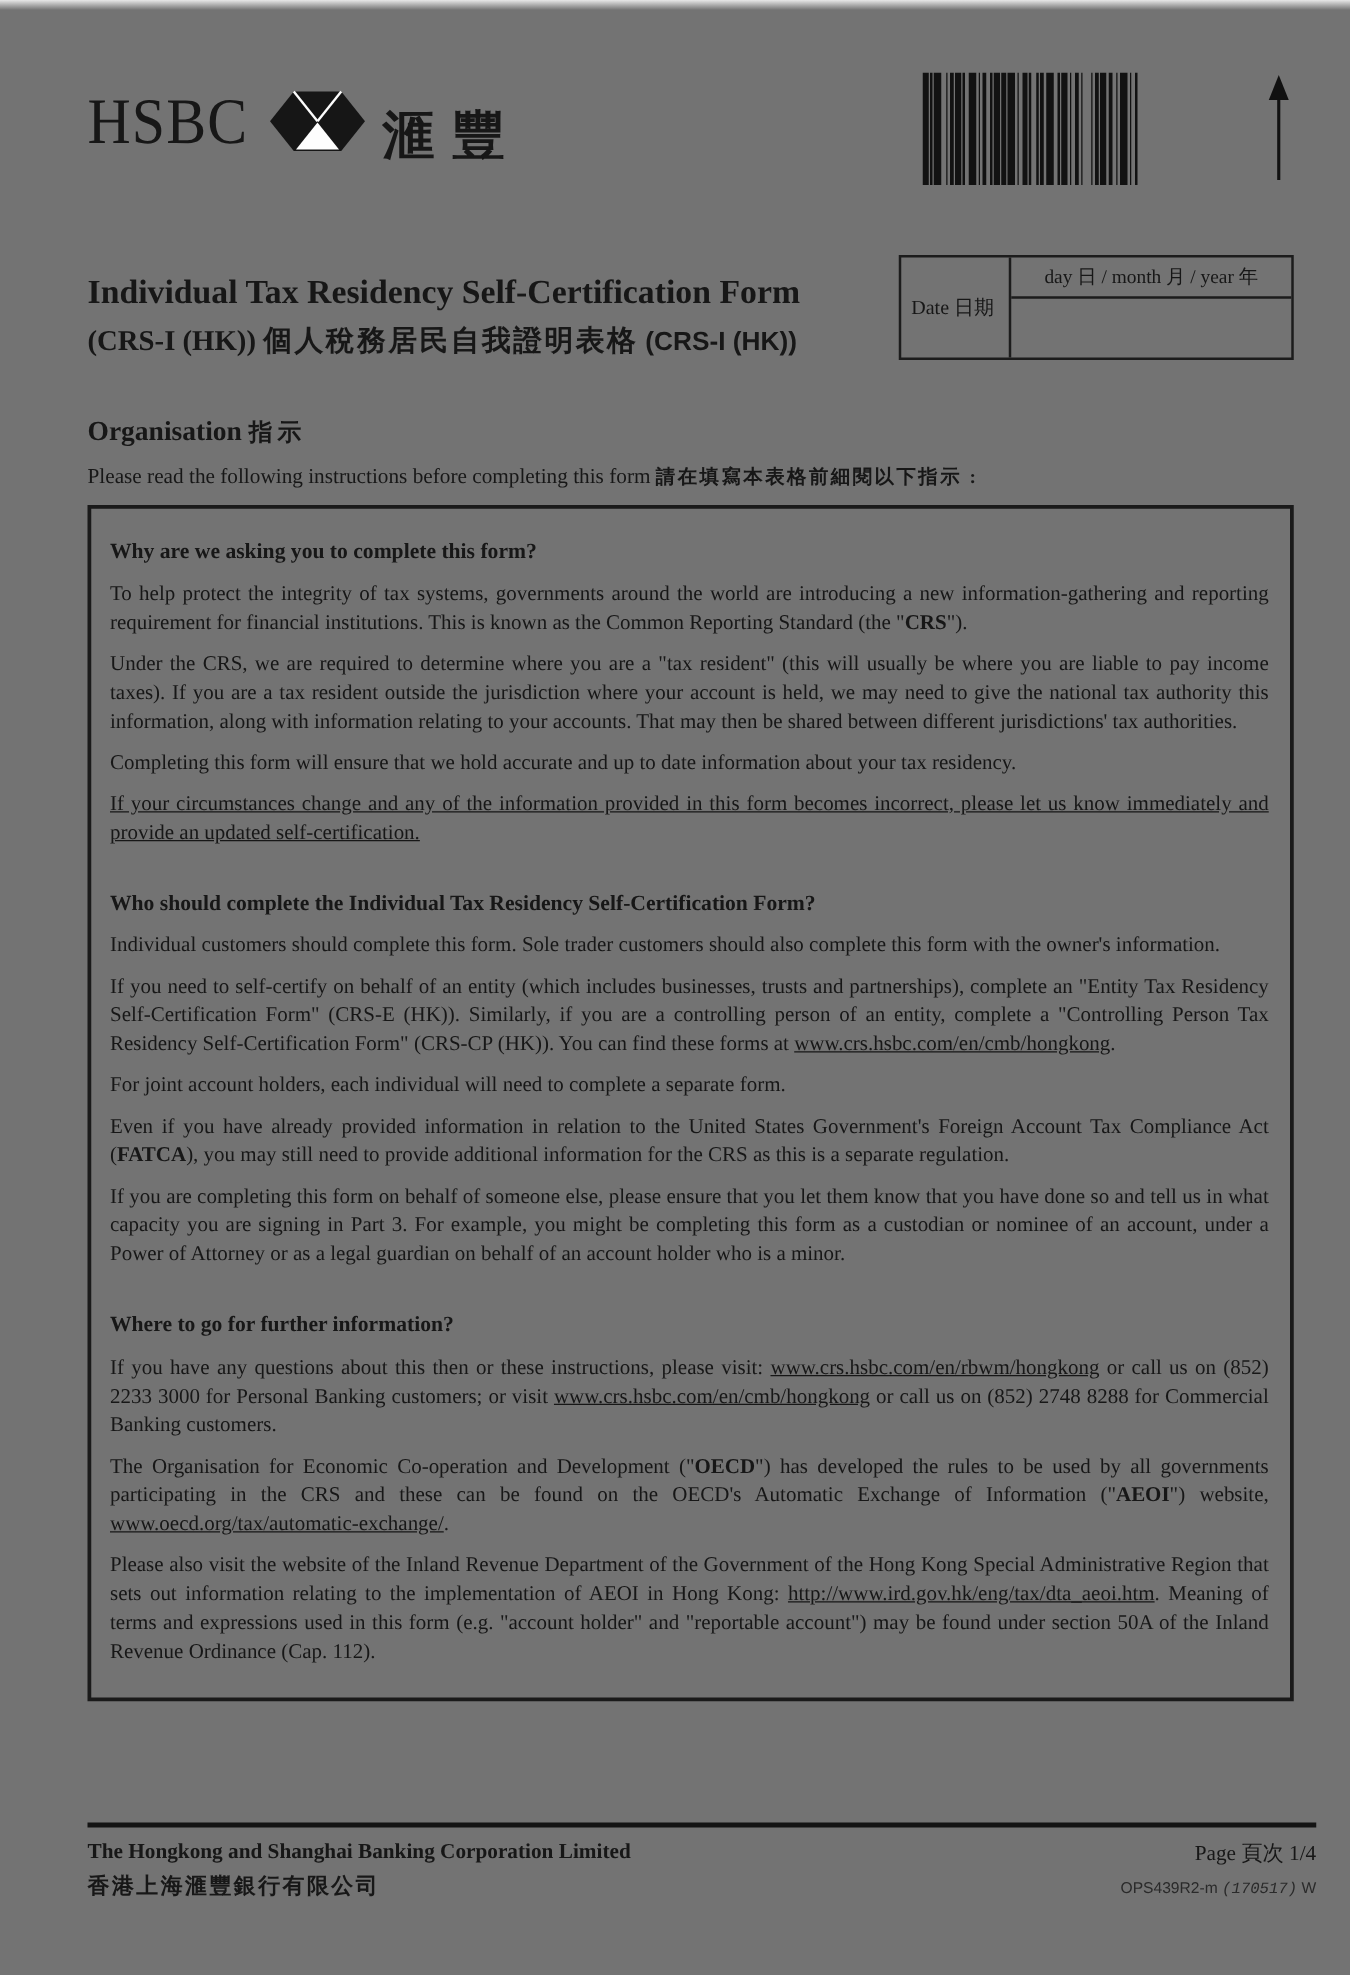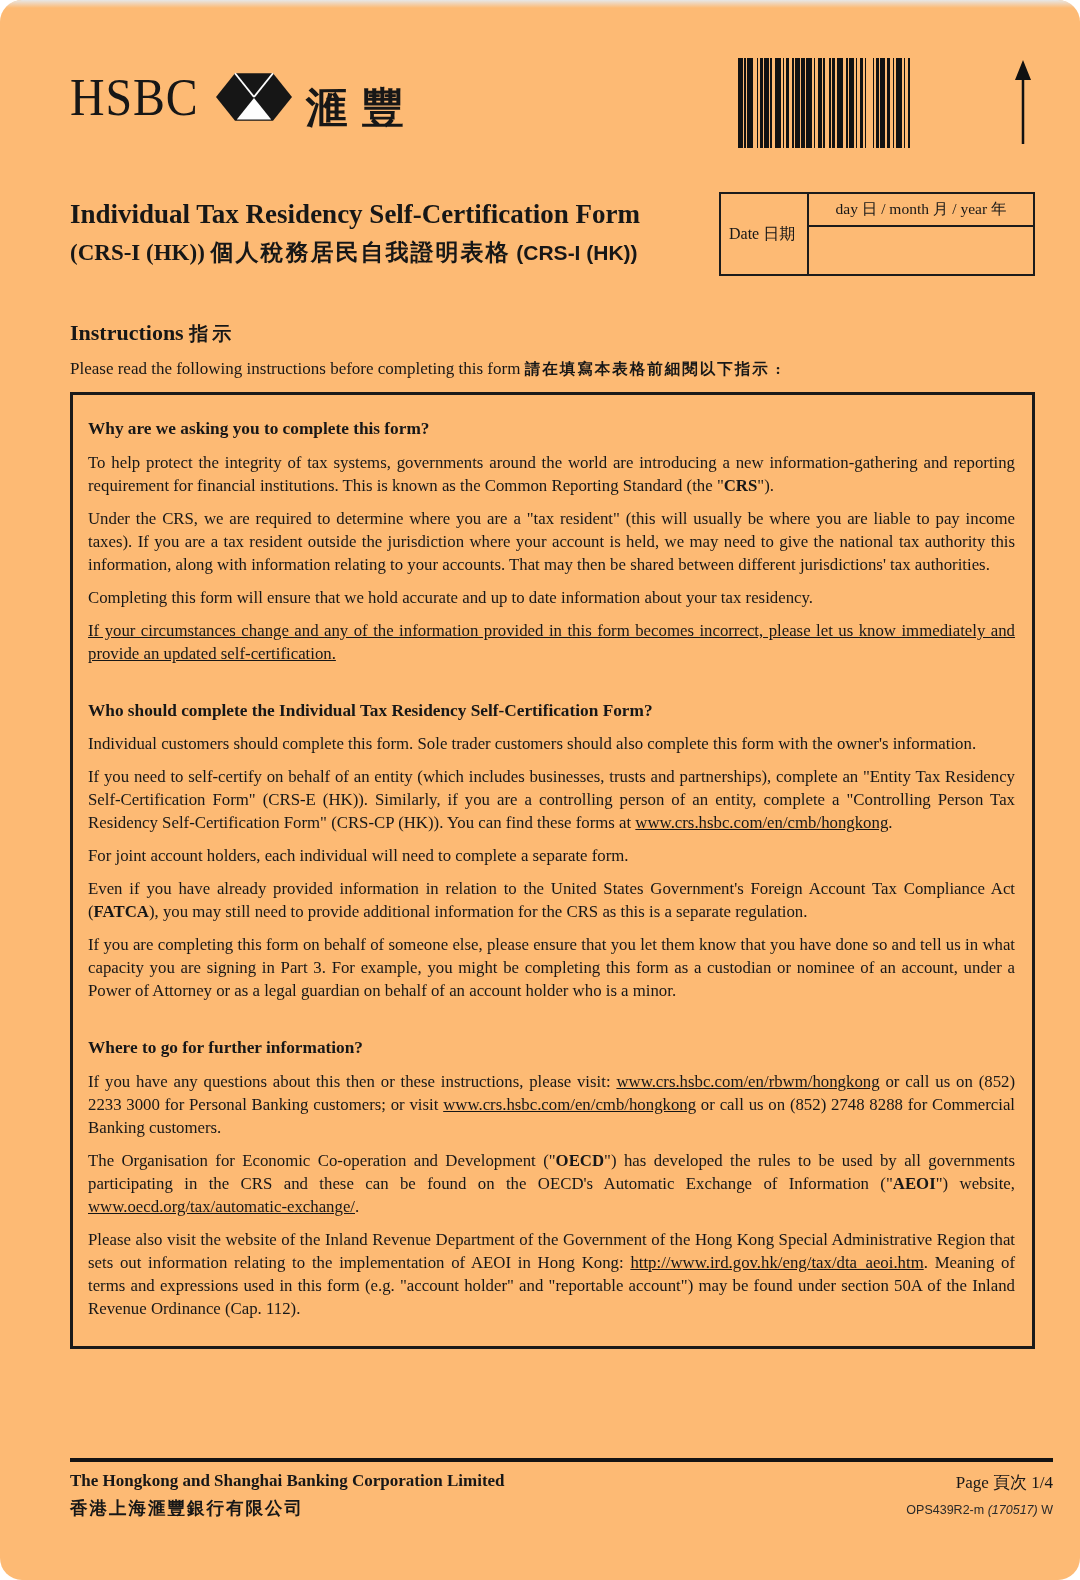--- a/index.html
+++ b/index.html
@@ -1,38 +1,37 @@
 <!DOCTYPE html>
 <html><head>
 <meta charset="utf-8">
 <style>
   html,body { margin:0; padding:0; background:#ffffff; }
   .page {
     position:relative; width:1080px; height:1580px; margin:0 auto;
-    background:#fdba74; color:#171717; overflow:hidden;
+    background:#737373; color:#171717; overflow:hidden;
     font-family:"Liberation Serif", serif;
-    border-radius:22px;
   }
   .page::before{ content:""; position:absolute; left:0; top:0; right:0; height:8px;
     background:linear-gradient(#e7e7e7, rgba(255,255,255,0)); pointer-events:none;}
   .content { padding:52px 45px 0 70px; position:relative; }
 
   
   .header { position:relative; height:120px; }
   .logo { position:absolute; left:0; top:8px; display:flex; align-items:center; }
   .wordmark { font-size:52px; line-height:1; letter-spacing:1px; transform:scaleX(.92); transform-origin:left; }
   .hexicon { margin-left:6px; margin-top:2px; }
   .logo-cjk { font-size:42px; font-weight:bold; letter-spacing:14px; margin-left:14px; margin-top:20px;
               font-family:"Liberation Serif", serif; }
   .barcode { position:absolute; left:668px; top:6px; width:172px; height:90px; white-space:nowrap; overflow:hidden; }
   .barcode span { display:inline-block; height:90px; vertical-align:top; }
   .uparrow { position:absolute; left:940px; top:8px; }
 
   
-  .title-row { display:flex; justify-content:space-between; align-items:center; margin-top:18px; }
+  .title-row { display:flex; justify-content:space-between; align-items:flex-end; margin-top:30px; }
   .form-title { max-width:640px; }
   .t1 { font-size:27px; font-weight:bold; line-height:1.25; }
   .t2 { font-size:23px; font-weight:bold; margin-top:6px; }
   .t2 .cjk { font-size:23px; letter-spacing:2px; }
   .t2 .suffix { font-family:"Liberation Sans", sans-serif; font-size:21px; font-weight:bold; }
 
   .date-box { width:312px; border:2px solid #1c1c1c; display:grid;
               grid-template-columns:88px 1fr; grid-template-rows:33px 47px; margin-top:2px; }
   .date-label { grid-row:1 / span 2; border-right:2px solid #1c1c1c; display:flex; align-items:center;
                 padding-left:8px; font-size:16px; }
@@ -54,21 +53,21 @@
   .u { text-decoration:underline; }
 
   
   .footer { position:absolute; left:70px; right:27px; top:1458px; border-top:4px solid #141414;
             padding-top:9px; display:flex; justify-content:space-between; align-items:flex-start; }
   .f-company-en { font-weight:bold; font-size:17px; }
   .f-company-cjk { font-weight:bold; font-size:17.5px; letter-spacing:2px; margin-top:5px; }
   .f-right { text-align:right; }
   .f-page { font-size:17px; }
   .f-code { margin-top:9px; font-family:"Liberation Sans", sans-serif; font-size:12.5px; color:#2a2a2a; }
-  .f-code .it { font-style:italic; }
+  .f-code .it { font-style:italic;font-family:Liberation Mono, monospace; }
 </style>
 </head>
 <body>
 
 <div class="page">
   <div class="content">
 
     <div class="header">
       <div class="logo">
         <span class="wordmark">HSBC</span>
@@ -101,21 +100,21 @@
         </div>
       </div>
       <div class="date-box">
         <div class="date-label">Date 日期</div>
         <div class="date-head">day 日 / month 月 / year 年</div>
         <div class="date-value"></div>
       </div>
     </div>
 
     <div class="ins-heading">
-      <span>Instructions</span>
+      <span>Organisation</span>
       <span class="cjk">指示</span>
     </div>
     <div class="ins-intro">
       <span>Please read the following instructions before completing this form</span>
       <span class="cjk">請在填寫本表格前細閱以下指示 :</span>
     </div>
 
     <div class="ins-box" id="ins-box">
         <p class="heading"><span>Why are we asking you to complete this form?</span></p>
         <p class="para"><span>To help protect the integrity of tax systems, governments around the world are introducing a new information-gathering and reporting requirement for financial institutions.  This is known as the Common Reporting Standard (the "</span><span class="b">CRS</span><span>").</span></p>

